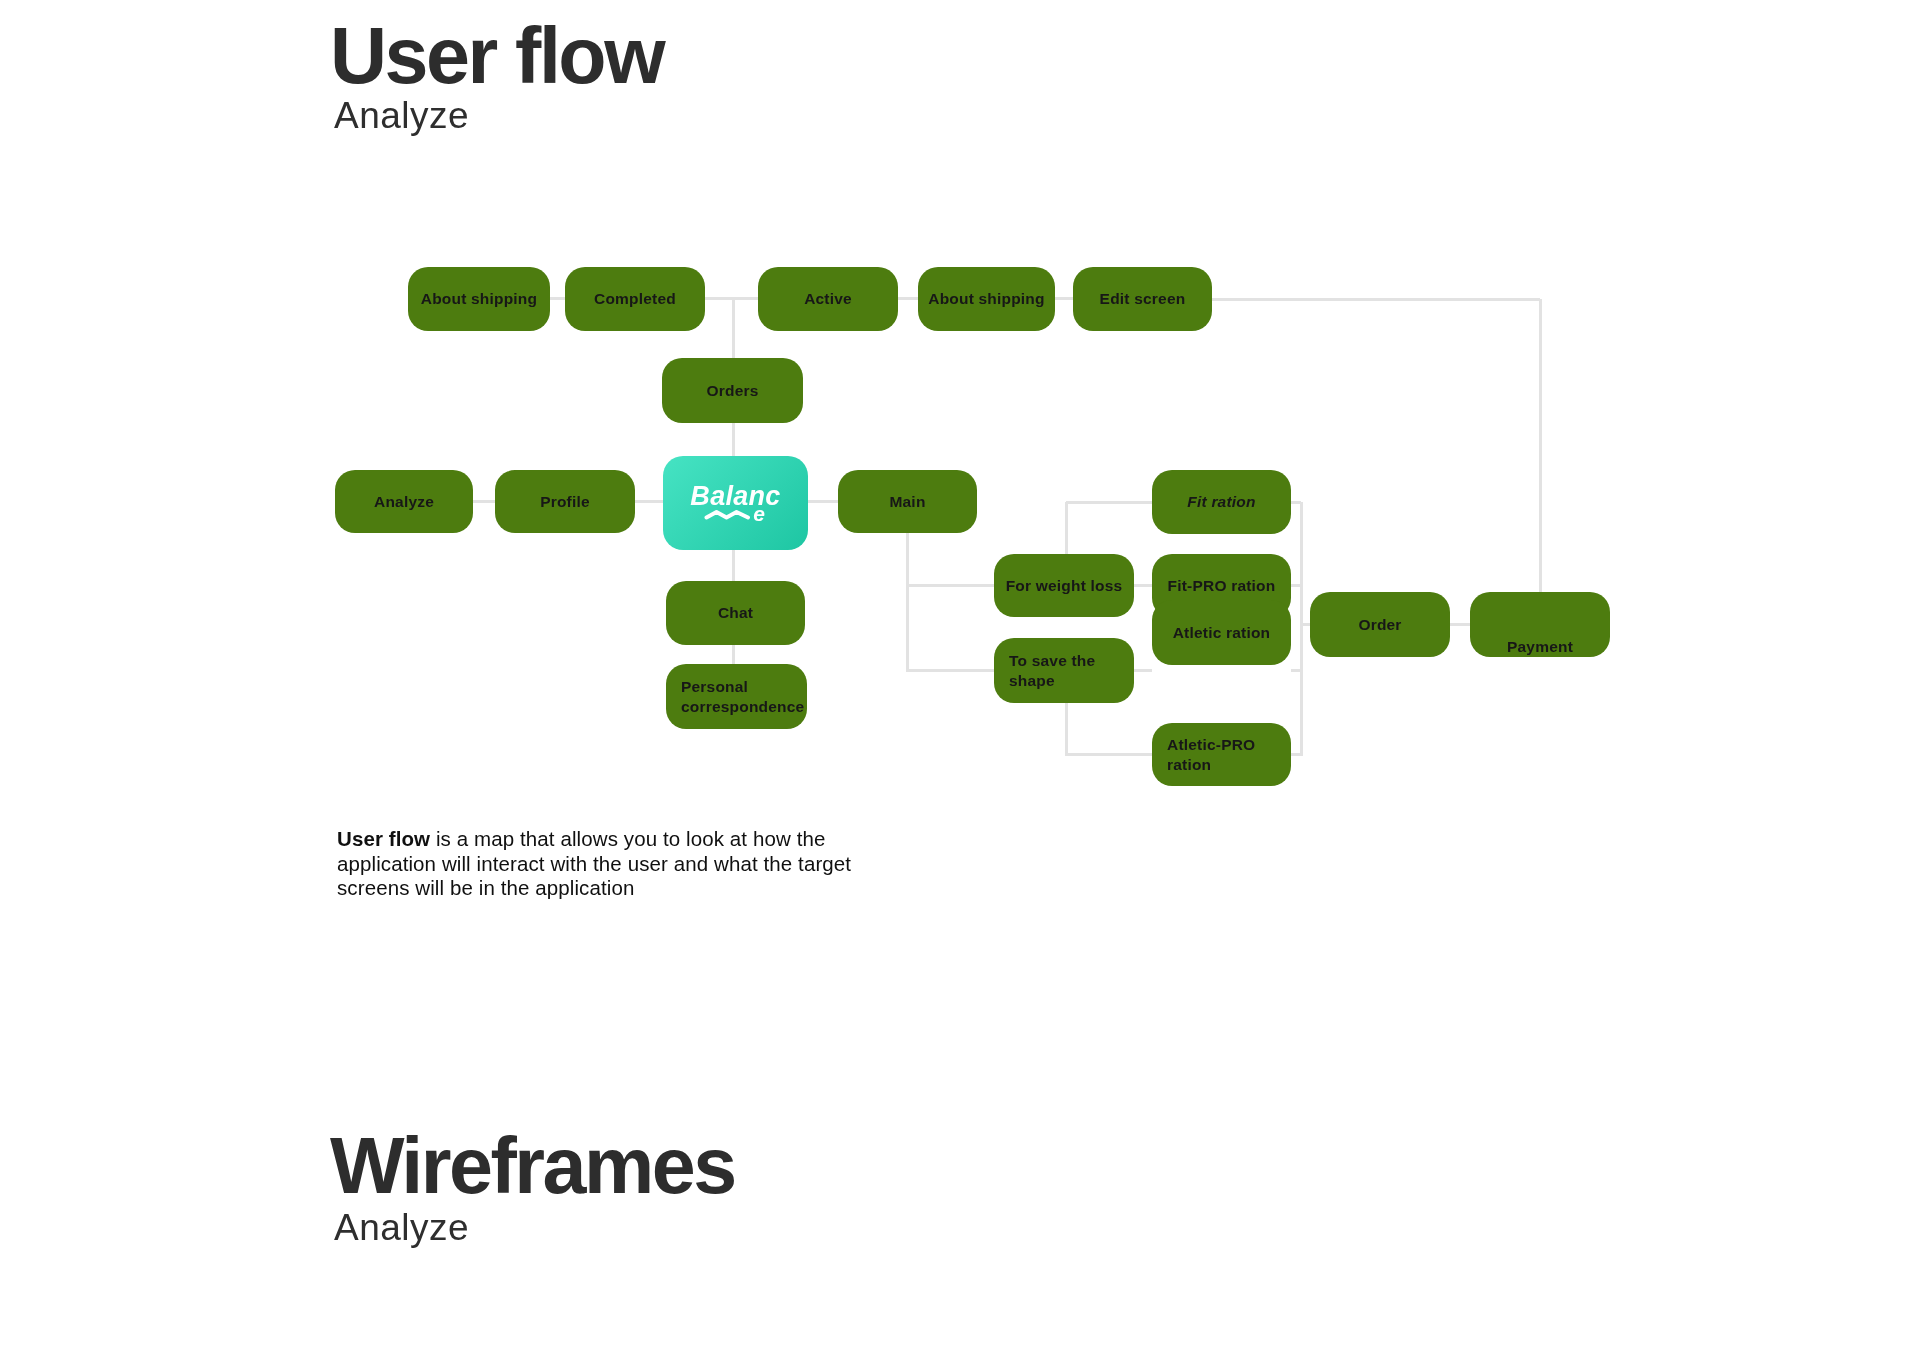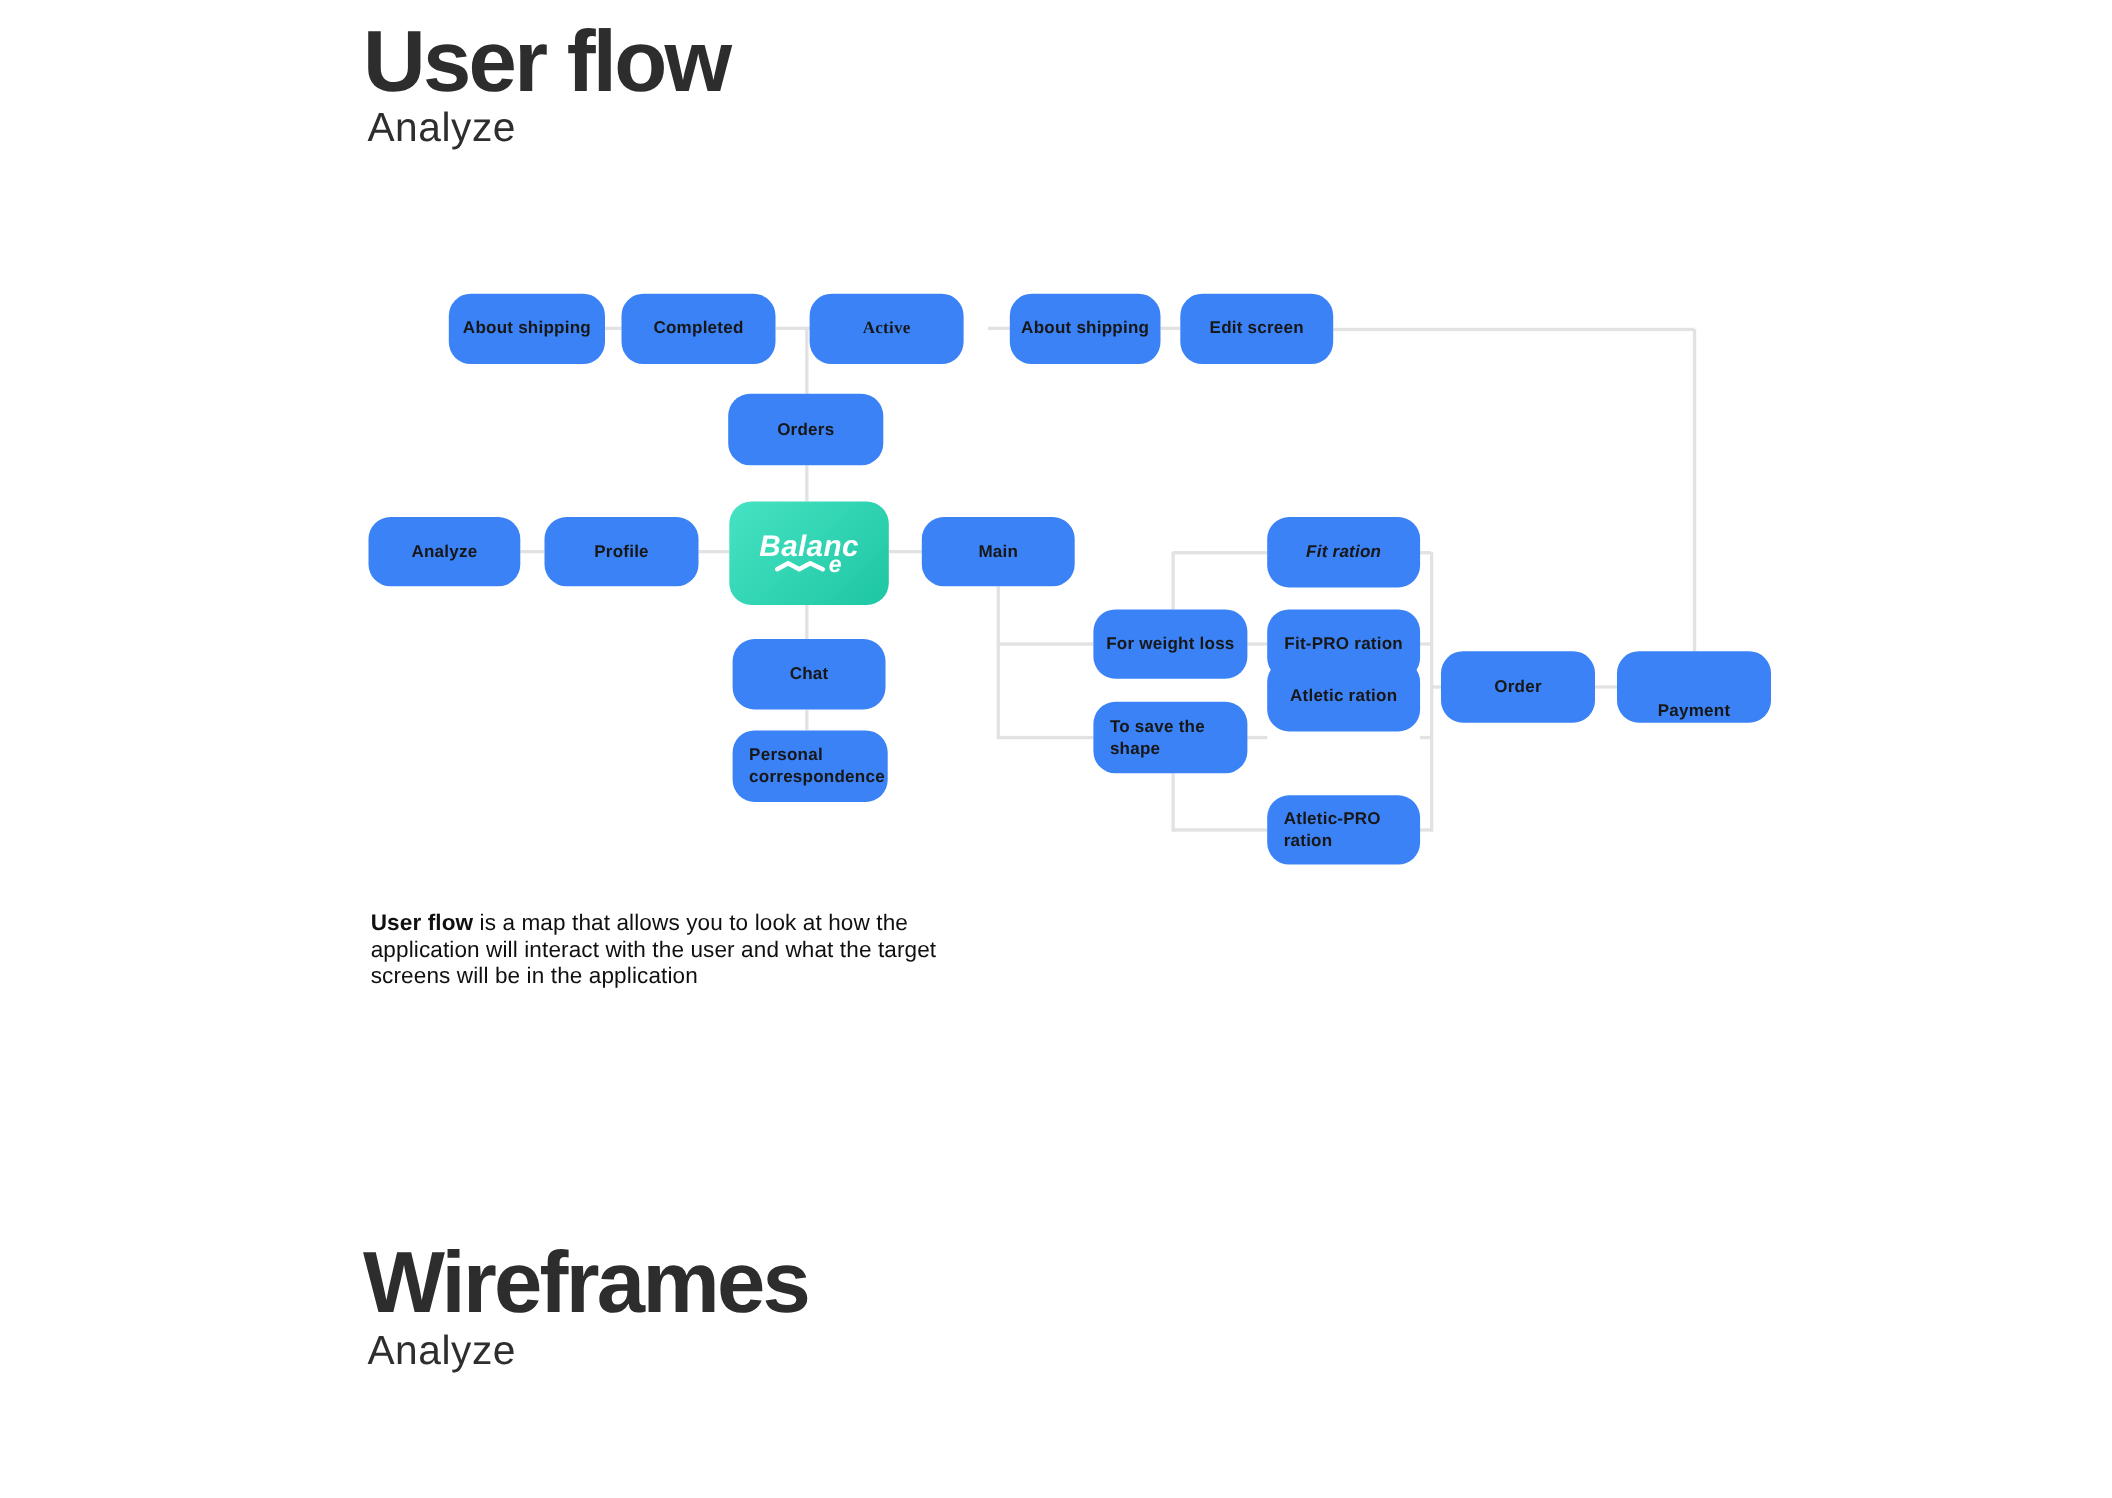--- a/index.html
+++ b/index.html
@@ -11,21 +11,21 @@
   .section-title{
     font-weight:700;font-size:79px;letter-spacing:-2.5px;color:#2d2d2d;
     line-height:88px;white-space:nowrap;
   }
   .section-subtitle{
     font-weight:400;font-size:37px;letter-spacing:0.5px;color:#2e2e2e;
     line-height:40px;white-space:nowrap;
   }
   .flow-line{position:absolute;background:#e2e2e2;z-index:1;}
   .flow-node{
-    position:absolute;z-index:2;background:#3b82f6;border-radius:20px;
+    position:absolute;z-index:2;background:#4d7c0f;border-radius:20px;
     display:flex;align-items:center;justify-content:center;text-align:center;
     font-size:15.5px;font-weight:700;letter-spacing:0.2px;color:#171717;
     line-height:20px;box-sizing:border-box;
   }
   .flow-node.align-left{justify-content:flex-start;text-align:left;padding-left:15px;padding-right:10px;}
   .flow-node.brand-node{
     background:linear-gradient(135deg,var(--g1,#46e3c3) 0%,var(--g2,#1ec6a3) 100%);
     color:#ffffff;
     font-style:italic;
   }
@@ -77,21 +77,21 @@
       <div class="flow-line" style="left: 1064.5px; top: 502px; width: 3px; height: 52px;"></div>
       <div class="flow-line" style="left: 1064.5px; top: 703px; width: 3px; height: 52.5px;"></div>
       <div class="flow-line" style="left: 1299.5px; top: 502px; width: 3px; height: 253.5px;"></div>
       <div class="flow-line" style="left: 1538.5px; top: 299px; width: 3px; height: 293px;"></div>
       <div class="flow-node" style="left: 408px; top: 267px; width: 142px; height: 64px;">
         <span>About shipping</span>
       </div>
       <div class="flow-node" style="left: 565px; top: 267px; width: 140px; height: 64px;">
         <span>Completed</span>
       </div>
-      <div class="flow-node" style="left: 736px; top: 267px; width: 140px; height: 64px; font-family: Liberation Serif, serif;">
+      <div class="flow-node" style="left: 758px; top: 267px; width: 140px; height: 64px;">
         <span>Active</span>
       </div>
       <div class="flow-node" style="left: 918px; top: 267px; width: 137px; height: 64px;">
         <span>About shipping</span>
       </div>
       <div class="flow-node" style="left: 1073px; top: 267px; width: 139px; height: 64px;">
         <span>Edit screen</span>
       </div>
       <div class="flow-node" style="left: 662px; top: 358px; width: 141px; height: 65px;">
         <span>Orders</span>

